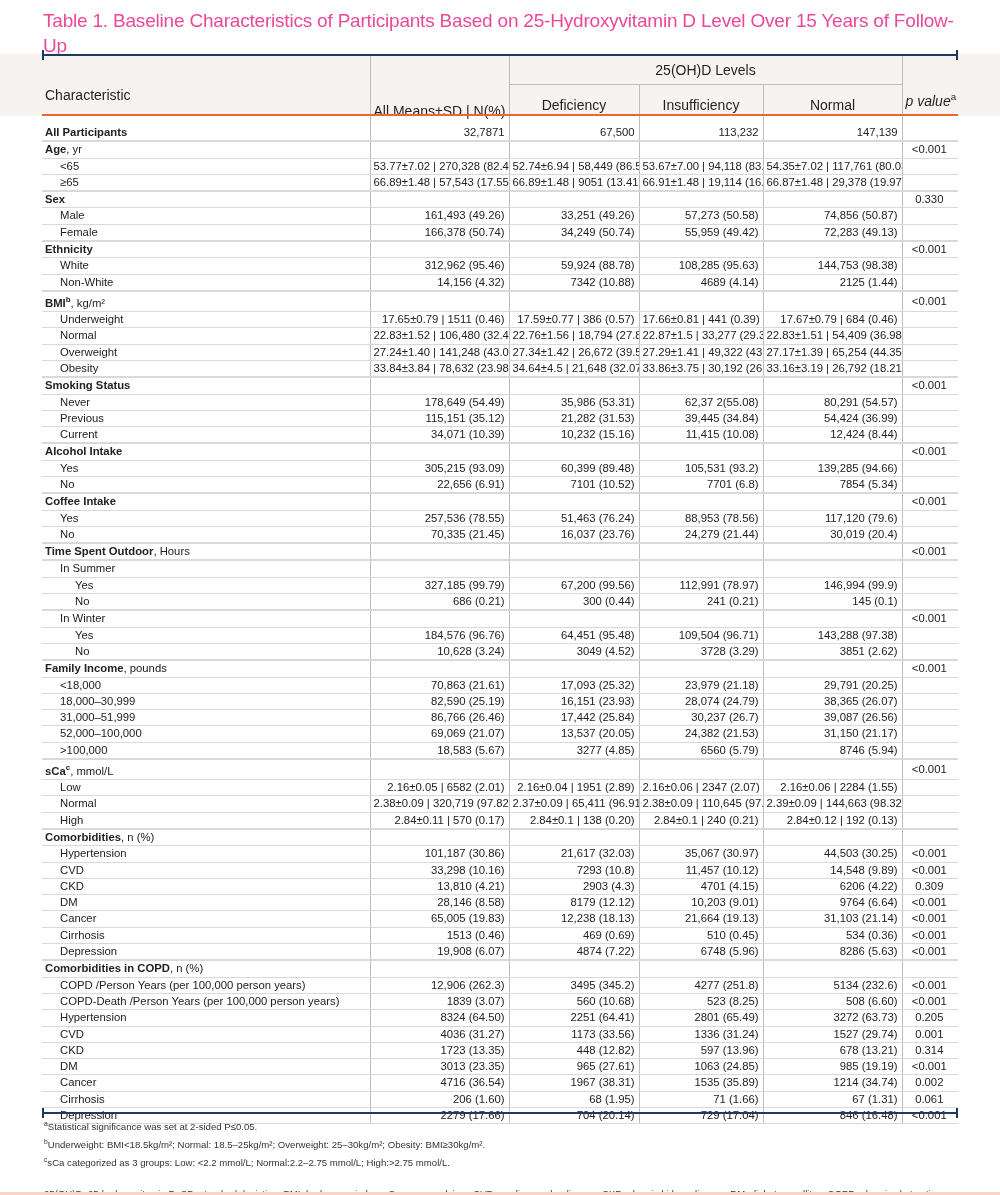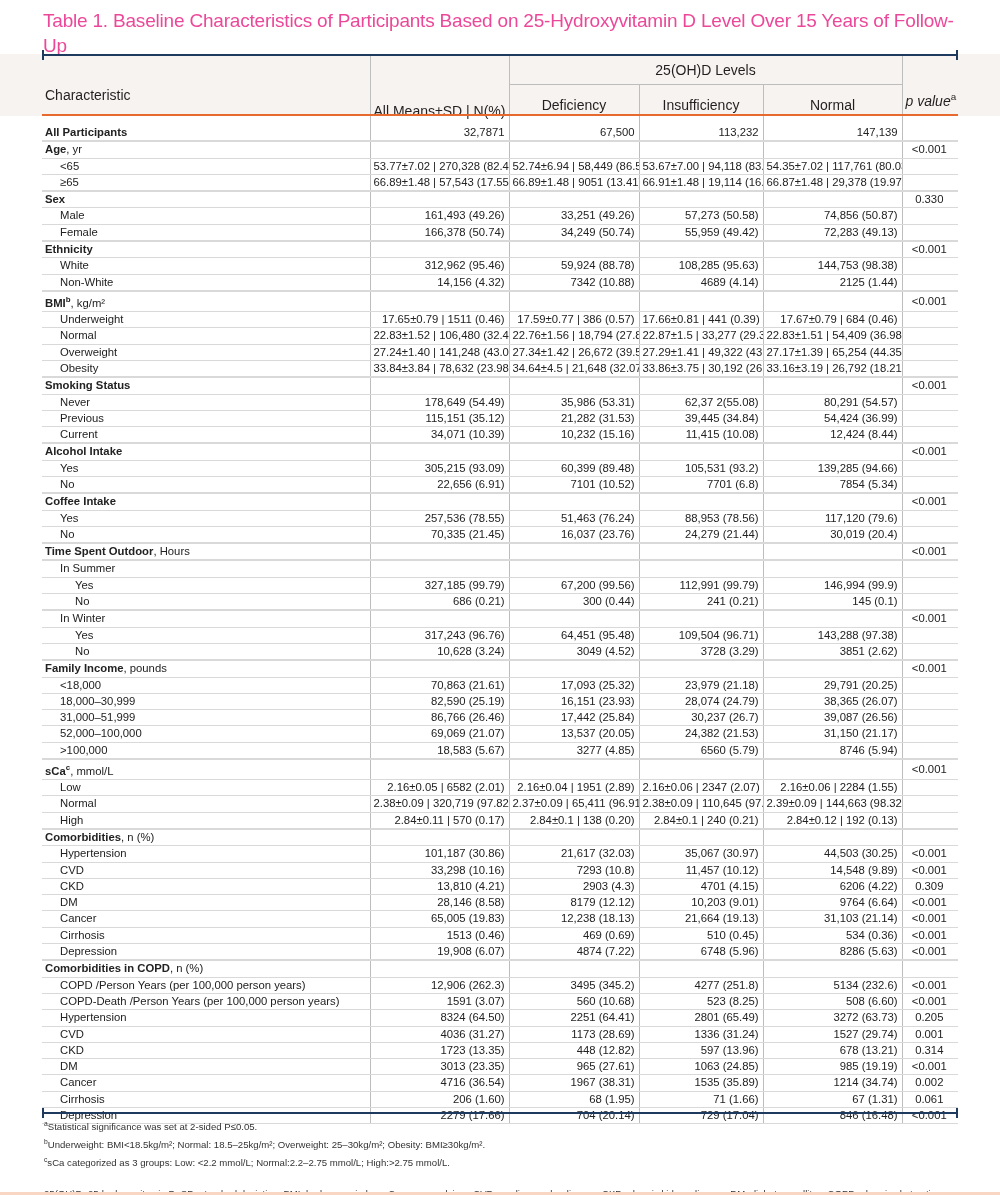--- a/index.html
+++ b/index.html
@@ -278,21 +278,21 @@
         <td class="vl num"></td>
         <td class="vl num"></td>
         <td class="vl num"></td>
         <td class="vl num"></td>
         <td class="vl p"></td>
       </tr>
       <tr>
         <td class="lvl2"><span>Yes</span></td>
         <td class="vl num">327,185 (99.79)</td>
         <td class="vl num">67,200 (99.56)</td>
-        <td class="vl num">112,991 (99.79)</td>
+        <td class="vl num">112,991 (78.97)</td>
         <td class="vl num">146,994 (99.9)</td>
         <td class="vl p"></td>
       </tr>
       <tr class="gap">
         <td class="lvl2"><span>No</span></td>
         <td class="vl num">686 (0.21)</td>
         <td class="vl num">300 (0.44)</td>
         <td class="vl num">241 (0.21)</td>
         <td class="vl num">145 (0.1)</td>
         <td class="vl p"></td>
@@ -300,21 +300,21 @@
       <tr>
         <td class="lvl1b"><span>In Winter</span></td>
         <td class="vl num"></td>
         <td class="vl num"></td>
         <td class="vl num"></td>
         <td class="vl num"></td>
         <td class="vl p">&lt;0.001</td>
       </tr>
       <tr>
         <td class="lvl2"><span>Yes</span></td>
-        <td class="vl num">317,243 (96.76)</td>
+        <td class="vl num">184,576 (96.76)</td>
         <td class="vl num">64,451 (95.48)</td>
         <td class="vl num">109,504 (96.71)</td>
         <td class="vl num">143,288 (97.38)</td>
         <td class="vl p"></td>
       </tr>
       <tr class="gap">
         <td class="lvl2"><span>No</span></td>
         <td class="vl num">10,628 (3.24)</td>
         <td class="vl num">3049 (4.52)</td>
         <td class="vl num">3728 (3.29)</td>
@@ -476,38 +476,38 @@
       <tr>
         <td class="lvl1"><span>COPD /Person Years (per 100,000 person years)</span></td>
         <td class="vl num">12,906 (262.3)</td>
         <td class="vl num">3495 (345.2)</td>
         <td class="vl num">4277 (251.8)</td>
         <td class="vl num">5134 (232.6)</td>
         <td class="vl p">&lt;0.001</td>
       </tr>
       <tr>
         <td class="lvl1"><span>COPD-Death /Person Years (per 100,000 person years)</span></td>
-        <td class="vl num">1591 (3.07)</td>
+        <td class="vl num">1839 (3.07)</td>
         <td class="vl num">560 (10.68)</td>
         <td class="vl num">523 (8.25)</td>
         <td class="vl num">508 (6.60)</td>
         <td class="vl p">&lt;0.001</td>
       </tr>
       <tr>
         <td class="lvl1"><span>Hypertension</span></td>
         <td class="vl num">8324 (64.50)</td>
         <td class="vl num">2251 (64.41)</td>
         <td class="vl num">2801 (65.49)</td>
         <td class="vl num">3272 (63.73)</td>
         <td class="vl p">0.205</td>
       </tr>
       <tr>
         <td class="lvl1"><span>CVD</span></td>
         <td class="vl num">4036 (31.27)</td>
-        <td class="vl num">1173 (28.69)</td>
+        <td class="vl num">1173 (33.56)</td>
         <td class="vl num">1336 (31.24)</td>
         <td class="vl num">1527 (29.74)</td>
         <td class="vl p">0.001</td>
       </tr>
       <tr>
         <td class="lvl1"><span>CKD</span></td>
         <td class="vl num">1723 (13.35)</td>
         <td class="vl num">448 (12.82)</td>
         <td class="vl num">597 (13.96)</td>
         <td class="vl num">678 (13.21)</td>

